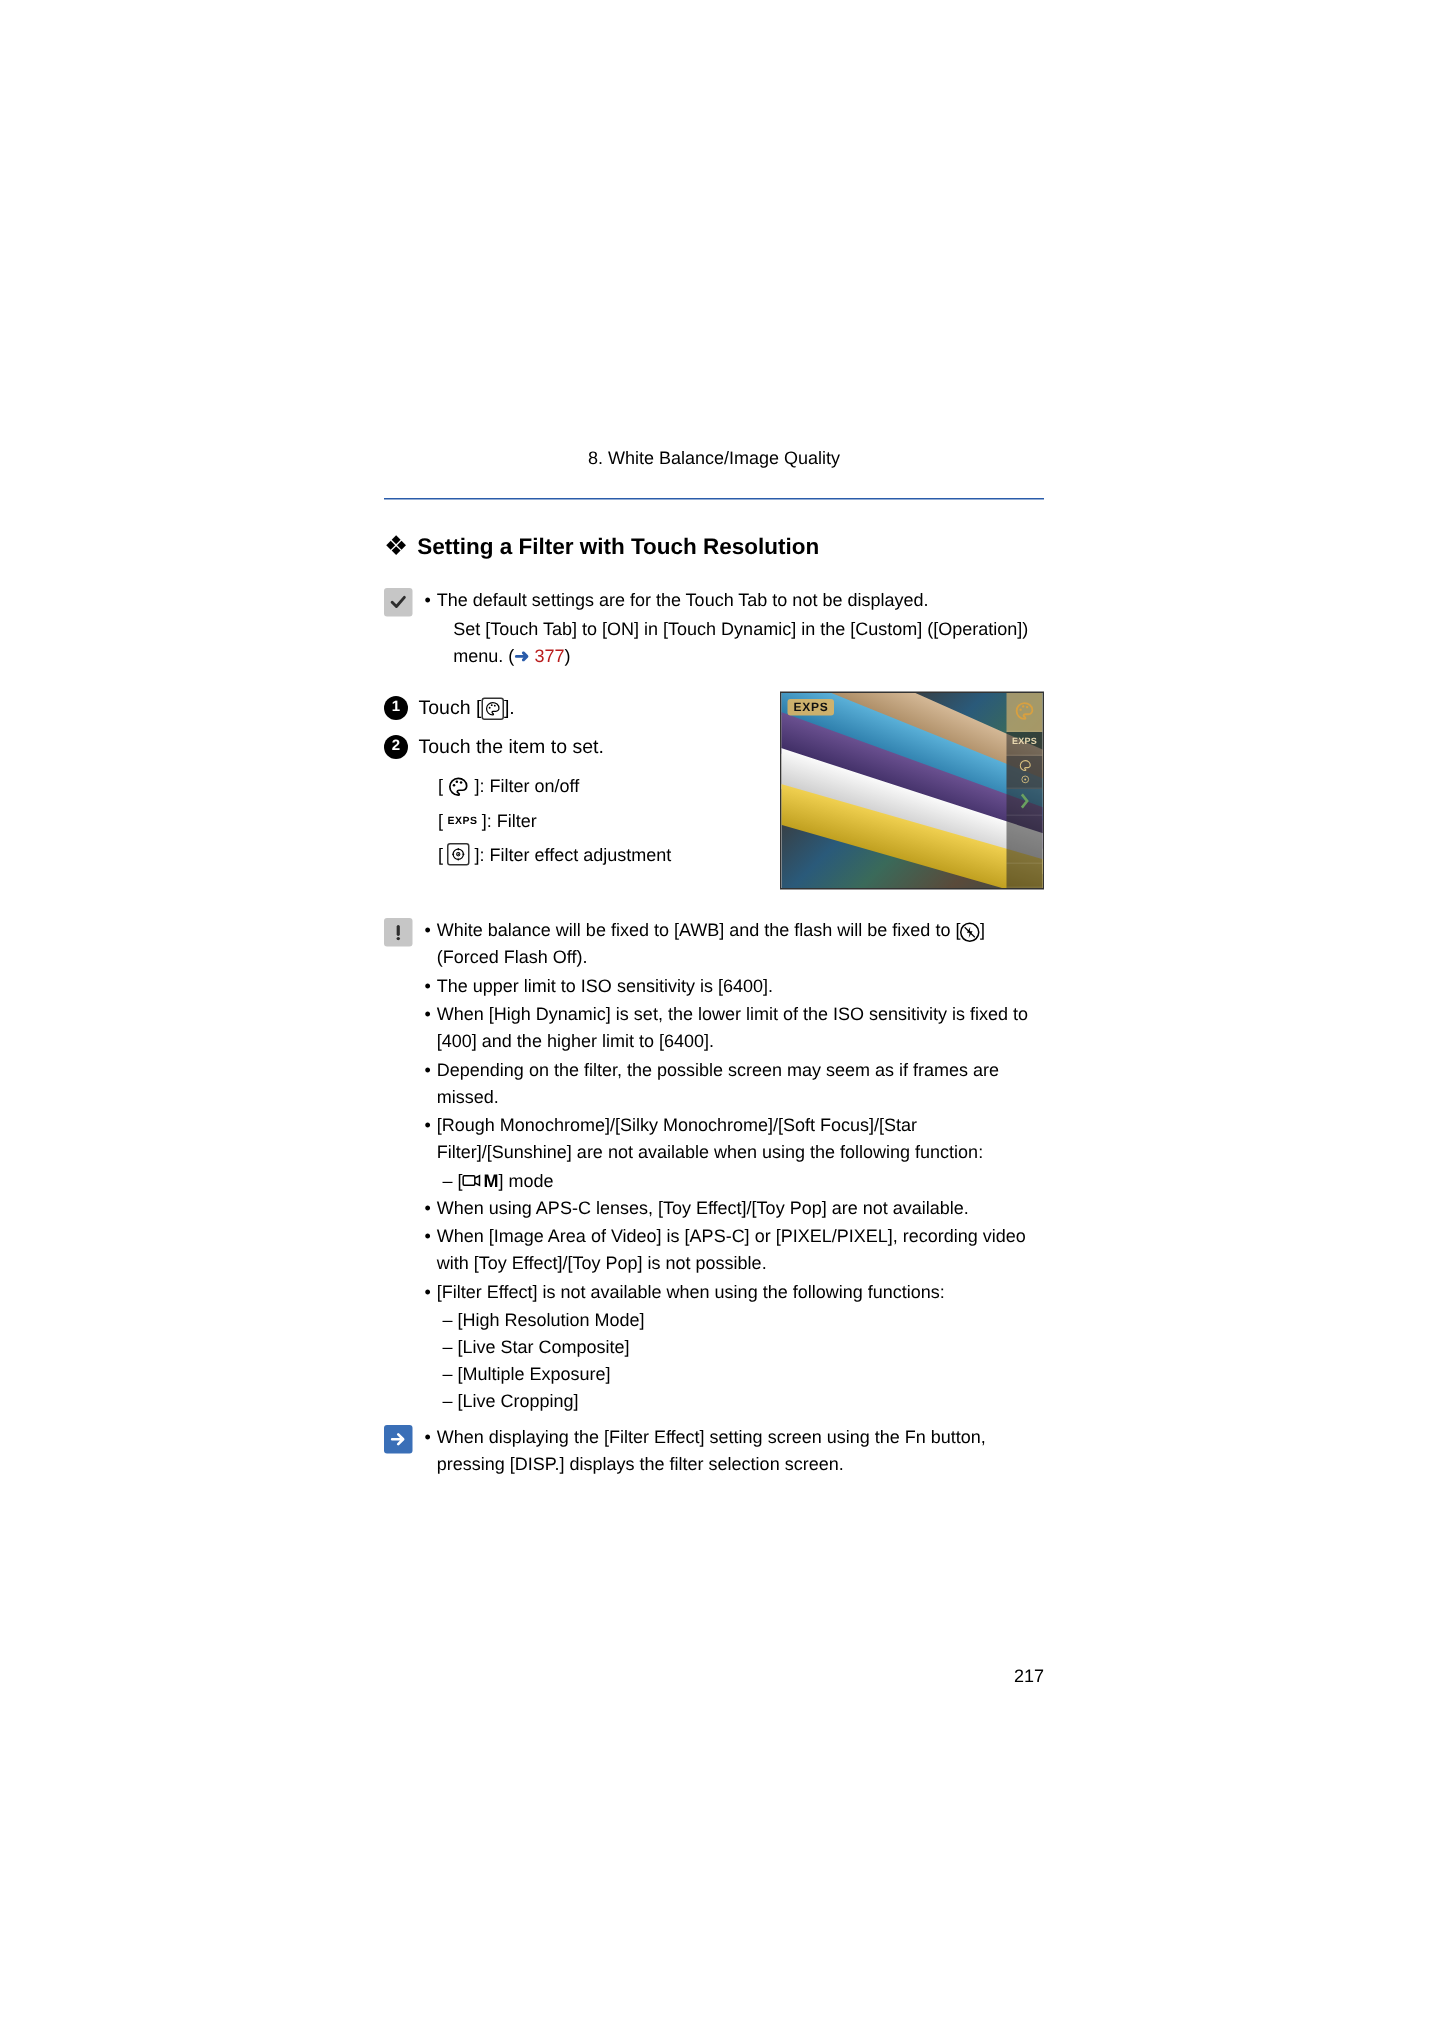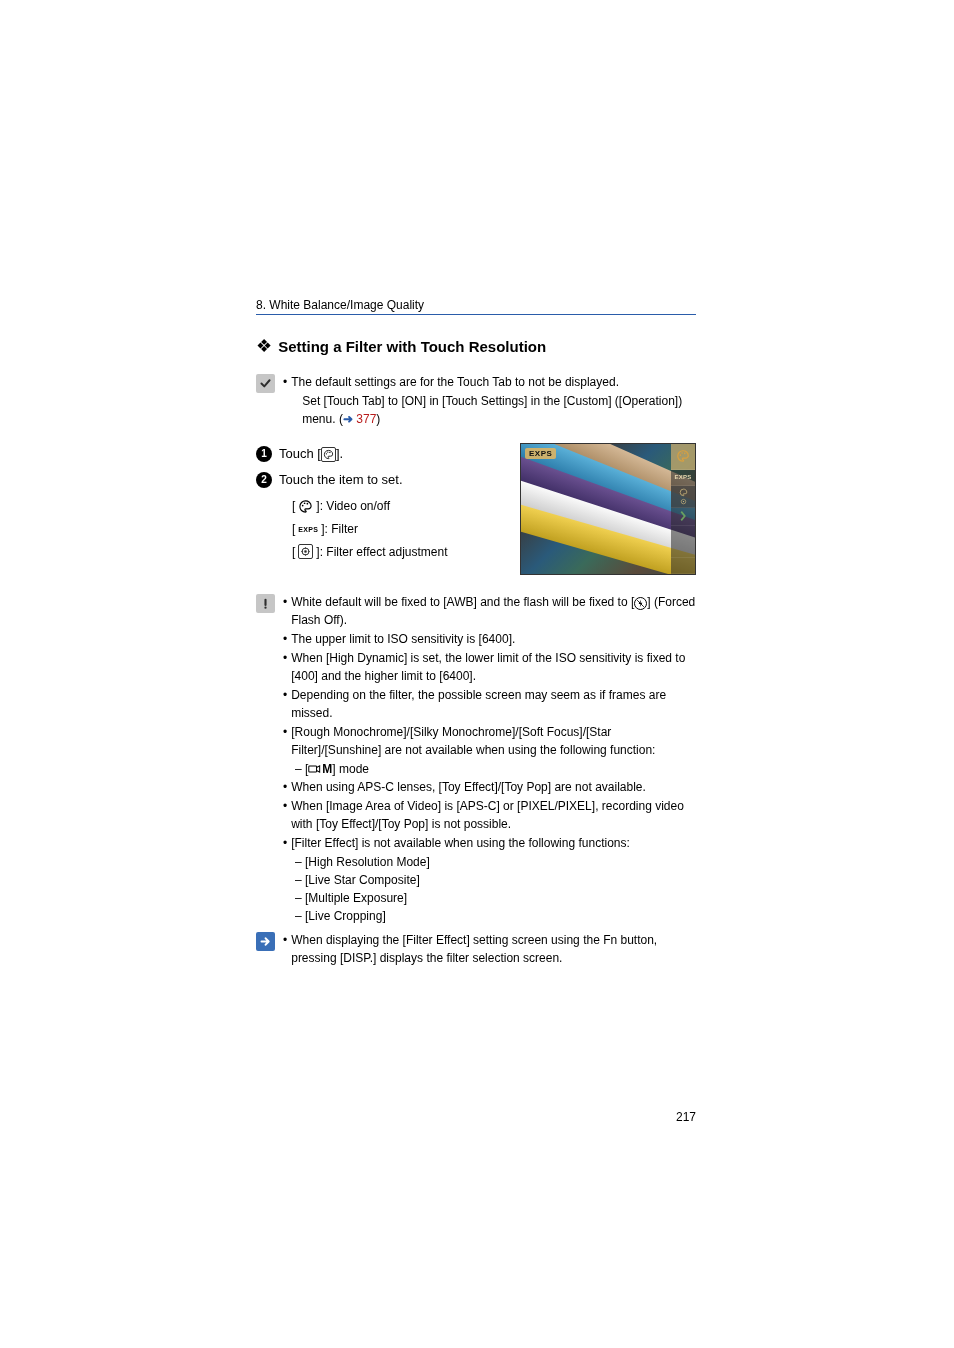--- a/index.html
+++ b/index.html
@@ -12,23 +12,23 @@
     color: #000;
   }
   .page {
     position: absolute;
     left: 256px;
     top: 298px;
     width: 440px;
   }
   .breadcrumb {
     font-size: 12px;
-    text-align: left;
+    text-align: center;
     color: #000;
-    padding-bottom: 2px;
+    padding-bottom: 20px;
     border-bottom: 1px solid #2a5caa;
     margin-bottom: 22px;
   }
   .section-title {
     display: flex;
     align-items: center;
     gap: 6px;
     margin-bottom: 18px;
   }
   .section-title .diamond {
@@ -230,21 +230,21 @@
       <svg viewBox="0 0 16 16">
           <path d="M3 8 L6.5 11.5 L13 4" stroke="#2e2e2e" stroke-width="2.4" fill="none" stroke-linecap="round" stroke-linejoin="round"></path>
         </svg>
     </div>
     <div class="note-content">
       <div class="bullet-line">
         <span class="bullet-dot">•</span>
         <span>
           <span>The default settings are for the Touch Tab to not be displayed.</span><br>
           <span class="indent" style="display:block;">
-            <span>Set [Touch Tab] to [ON] in [Touch Settings] in the [Custom] ([Operation]) </span>
+            <span>Set [Touch Tab] to [ON] in [Touch Dynamic] in the [Custom] ([Operation]) </span>
             <span>menu. (</span><span class="link-arrow">➜ </span><span class="link">377</span><span>)</span>
           </span>
         </span>
       </div>
     </div>
   </div>
 
   <div class="steps-wrap">
     <div style="flex:1;">
       <div class="steps">
@@ -270,21 +270,21 @@
         <div class="sub-line">
           <span>[ </span>
             <span style="display:inline-flex">
               <svg width="15" height="15" viewBox="0 0 16 16">
                 <path d="M8 2a6 6 0 1 0 0 12c1 0 1-1 0-1.5s-1-2 .5-2H11a3 3 0 0 0 3-3C14 4 11 2 8 2z" fill="none" stroke="#000" stroke-width="1.2"></path>
                 <circle cx="5" cy="7" r=".9"></circle>
                 <circle cx="7" cy="4.5" r=".9"></circle>
                 <circle cx="10" cy="5" r=".9"></circle>
               </svg>
             </span>
-            <span> ]: Video on/off</span>
+            <span> ]: Filter on/off</span>
         </div>
         <div class="sub-line">
           <span>[ </span>
             <span class="exps-label">EXPS</span>
             <span> ]: Filter</span>
         </div>
         <div class="sub-line">
           <span>[ </span>
             <span class="icon-box">
               <svg viewBox="0 0 16 16">
@@ -342,21 +342,21 @@
   <div class="long-note">
     <div class="note-icon gray">
       <svg viewBox="0 0 16 16">
           <rect x="6.7" y="2" width="2.6" height="9" rx="1.3" fill="#2e2e2e"></rect>
           <circle cx="8" cy="13.2" r="1.4" fill="#2e2e2e"></circle>
         </svg>
     </div>
     <div class="long-note-body">
       <div class="item">
           <span class="b">•</span>
-          <span><span>White default will be fixed to [AWB] and the flash will be fixed to [</span><span class="circ-icon">
+          <span><span>White balance will be fixed to [AWB] and the flash will be fixed to [</span><span class="circ-icon">
               <svg viewBox="0 0 12 12">
                 <path d="M6.5 1 L3.5 6.5 H6 L5 11 L8.5 5 H6 z" fill="#000"></path>
                 <line x1="1.5" y1="1.5" x2="10.5" y2="10.5" stroke="#000" stroke-width="1.1"></line>
               </svg>
             </span><span>] (Forced Flash Off).</span></span>
         </div>
       <div class="item">
           <span class="b">•</span>
           <span>The upper limit to ISO sensitivity is [6400].</span>
         </div>

